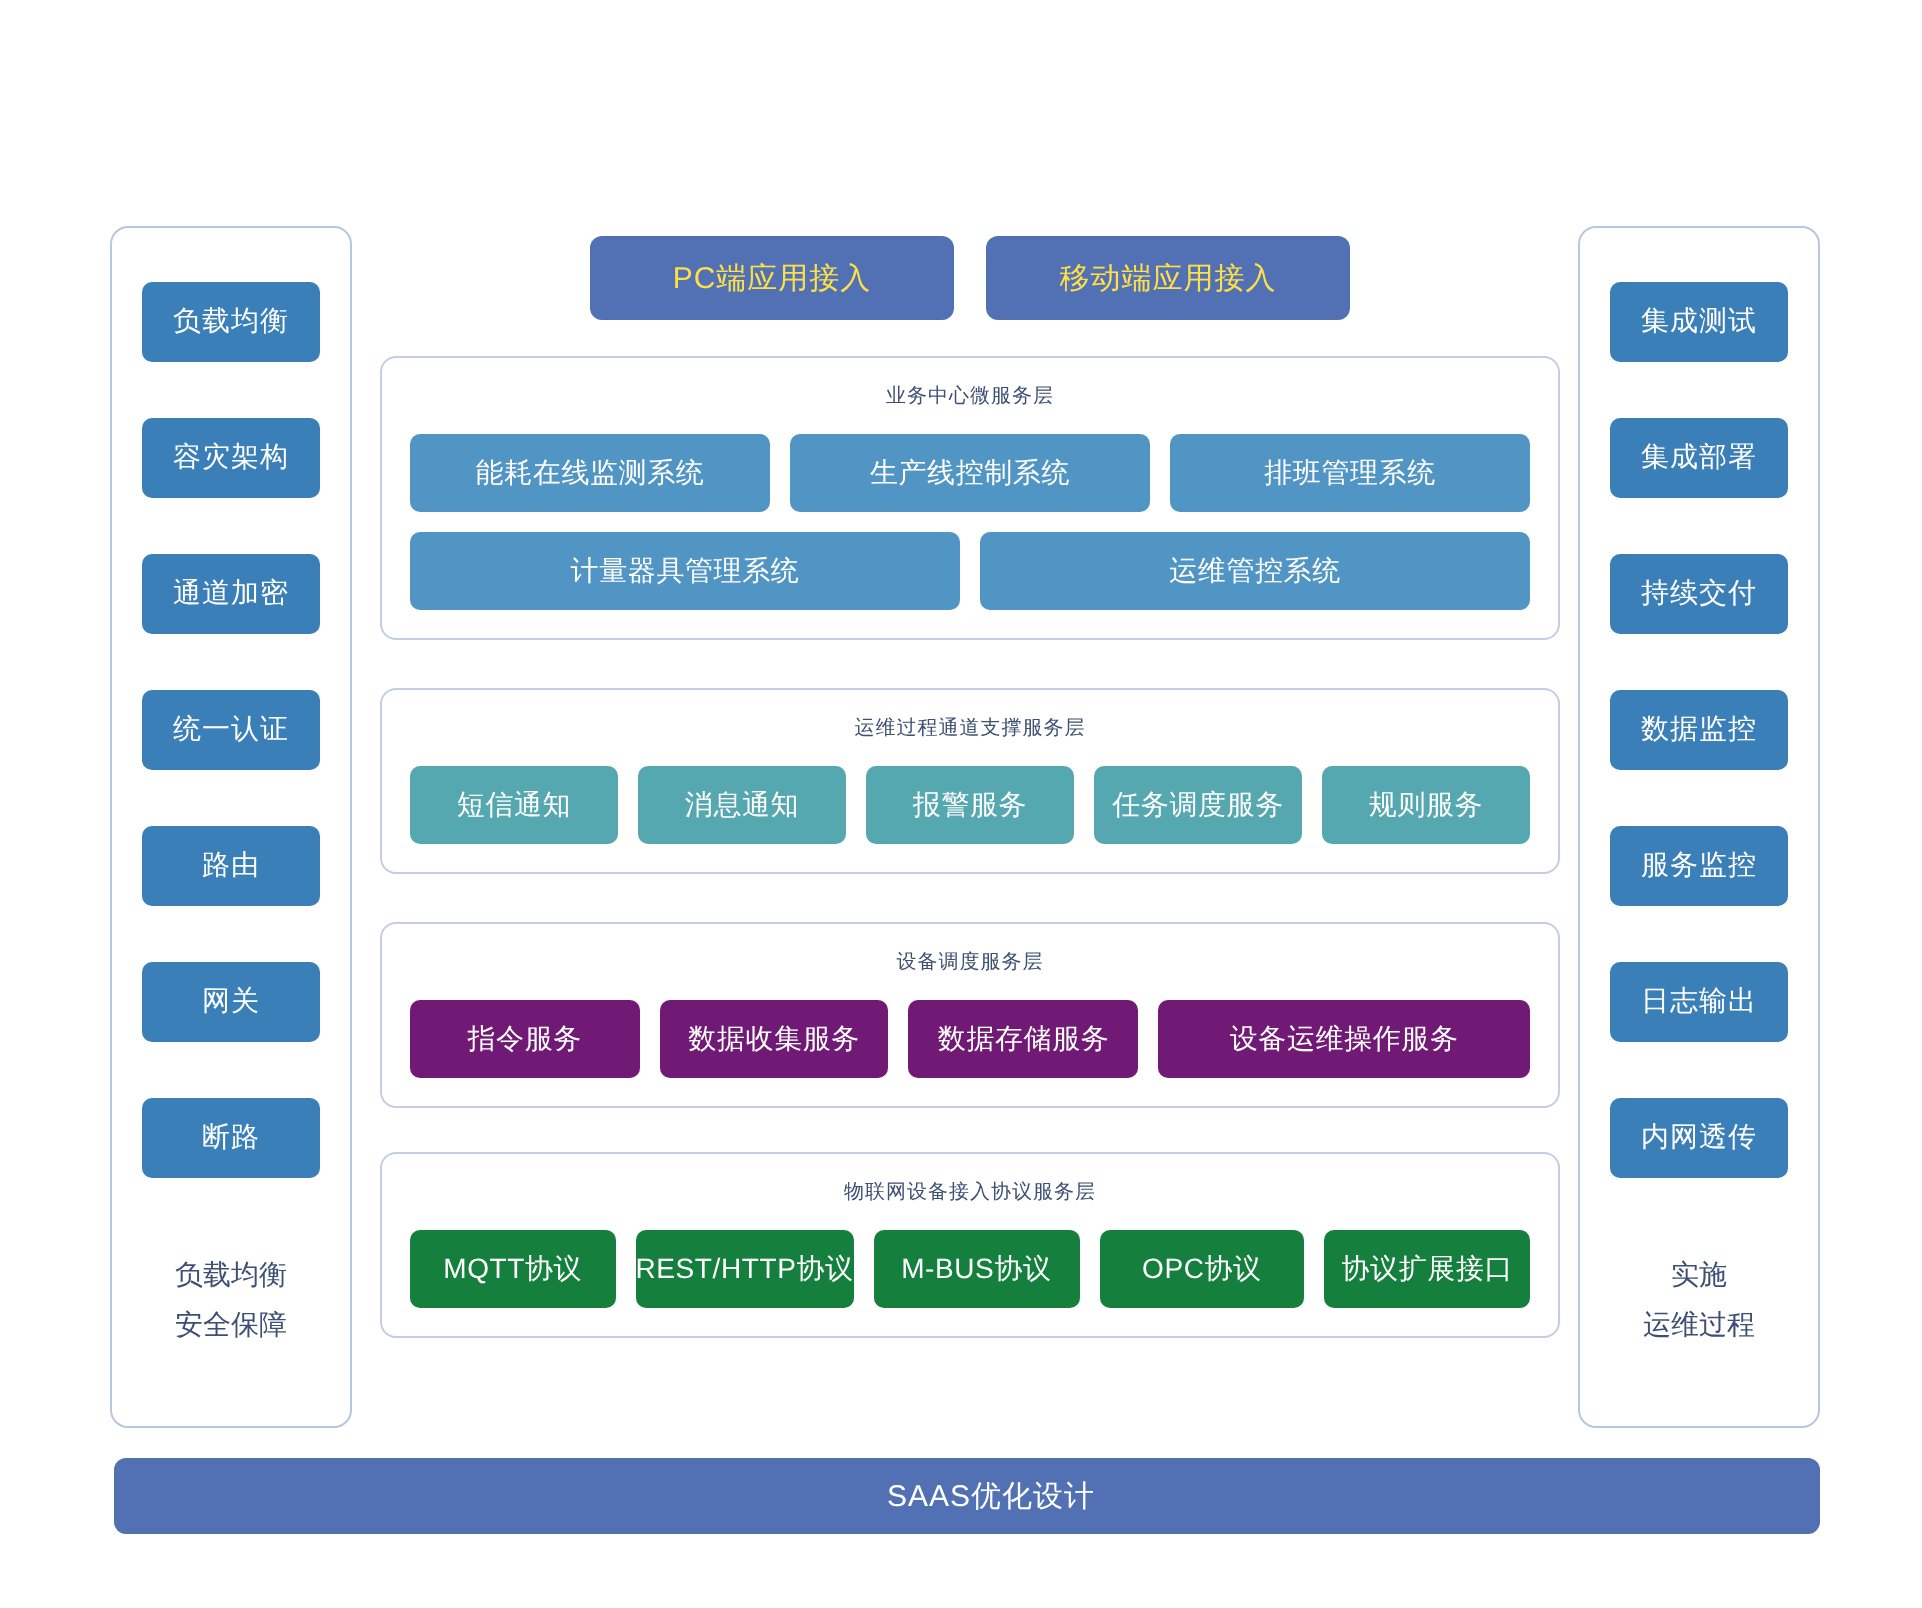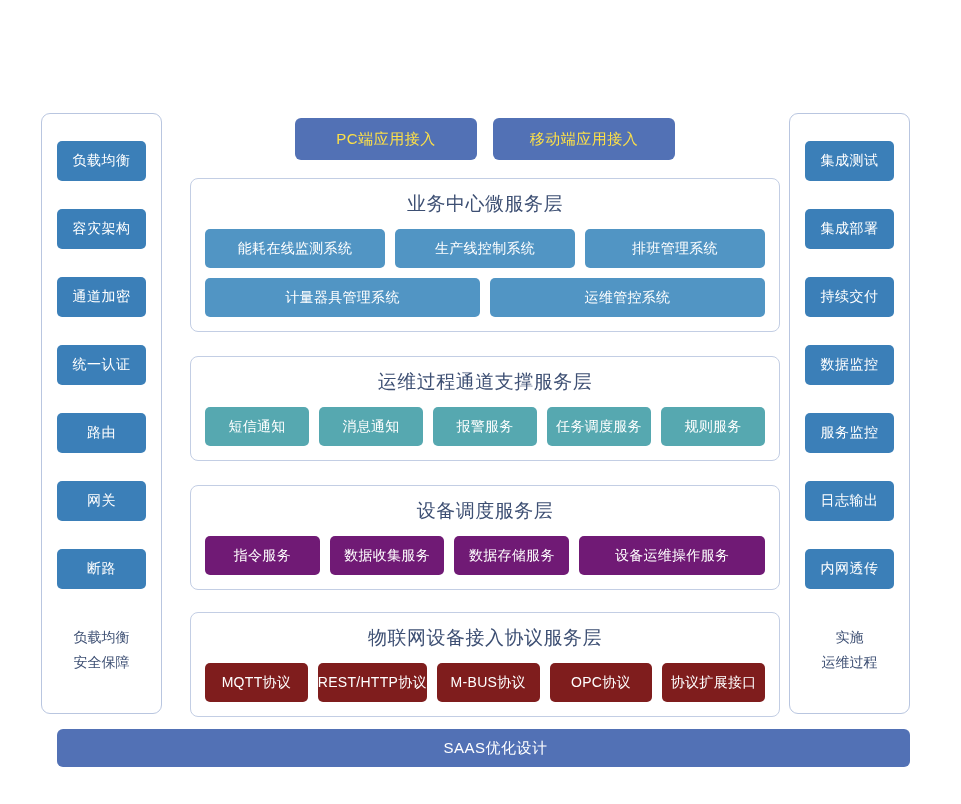--- a/index.html
+++ b/index.html
@@ -42,21 +42,21 @@
     width: 121px;
     height: 601px;
     border: 1.4px solid #b9c6e0;
     border-radius: 9px;
     background: #ffffff;
     box-sizing: border-box;
     display: flex;
     flex-direction: column;
     align-items: center;
   }
-  .side-col.left  { left: 41px; }
+  .side-col.left  { left: 55px; }
   .side-col.right { left: 789px; }
 
   .side-btn {
     width: 89px;
     height: 40px;
     margin-top: 28px;
     background: #3b7fb8;
     border-radius: 5px;
     color: #ffffff;
     font-size: 14px;
@@ -109,21 +109,21 @@
   
   .layer {
     border: 1.4px solid #c3cee4;
     border-radius: 8px;
     background: #ffffff;
     box-sizing: border-box;
     padding: 12px 14px 14px 14px;
   }
   .layer-title {
     text-align: center;
-    font-size: 19px;
+    font-size: 10px;
     color: #3d4f73;
     margin-bottom: 12px;
     letter-spacing: 0.5px;
   }
   .layer-row {
     display: flex;
     gap: 10px;
   }
   .layer-row + .layer-row { margin-top: 10px; }
 
@@ -145,21 +145,21 @@
   .layer-business { margin-top: 18px; }
   .layer-business .cell { background: #5195c4; }
 
   .layer-ops { margin-top: 24px; }
   .layer-ops .cell { background: #56a8b0; }
 
   .layer-device { margin-top: 24px; }
   .layer-device .cell { background: #701a75; }
 
   .layer-iot { margin-top: 22px; }
-  .layer-iot .cell { background: #7f1d1d; }
+  .layer-iot .cell { background: #15803d; }
 
   
   .g1 { flex-grow: 1; }
   .g2 { flex-grow: 1.62; }
 
   
   .saas-bar {
     position: absolute;
     left: 57px;
     top: 729px;

